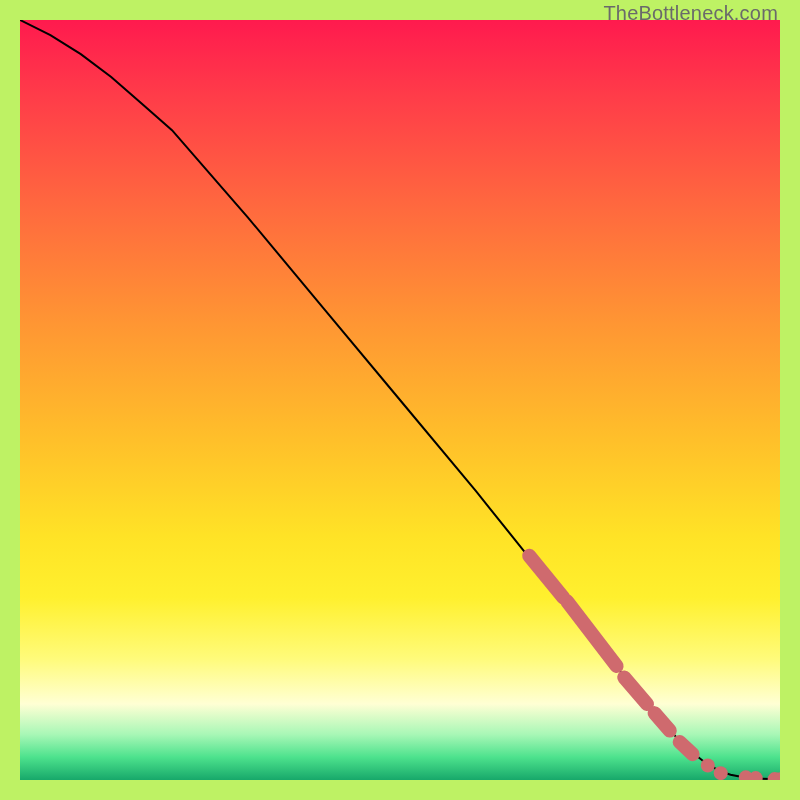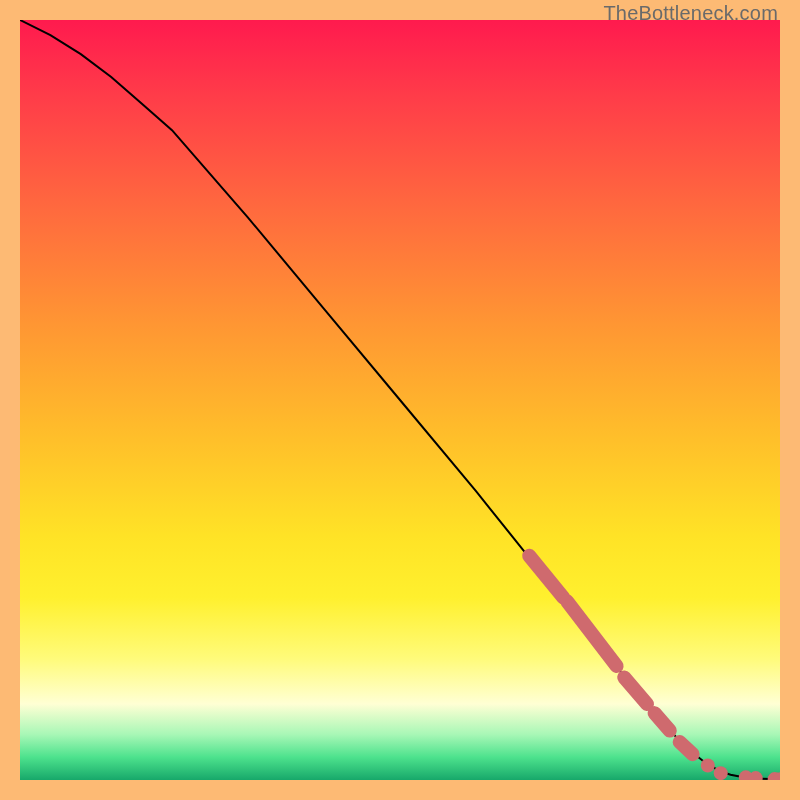--- a/index.html
+++ b/index.html
@@ -8,21 +8,21 @@
     width: 800px;
     height: 800px;
     overflow: hidden;
     background: #000;
     font-family: Arial, Helvetica, sans-serif;
   }
   .frame {
     position: relative;
     width: 800px;
     height: 800px;
-    background: #fdba74;
+    background: #bef264;
     text-align: center;
   }
   .plot {
     position: absolute;
     left: 20px;
     top: 20px;
     width: 760px;
     height: 760px;
     
     background: linear-gradient(

